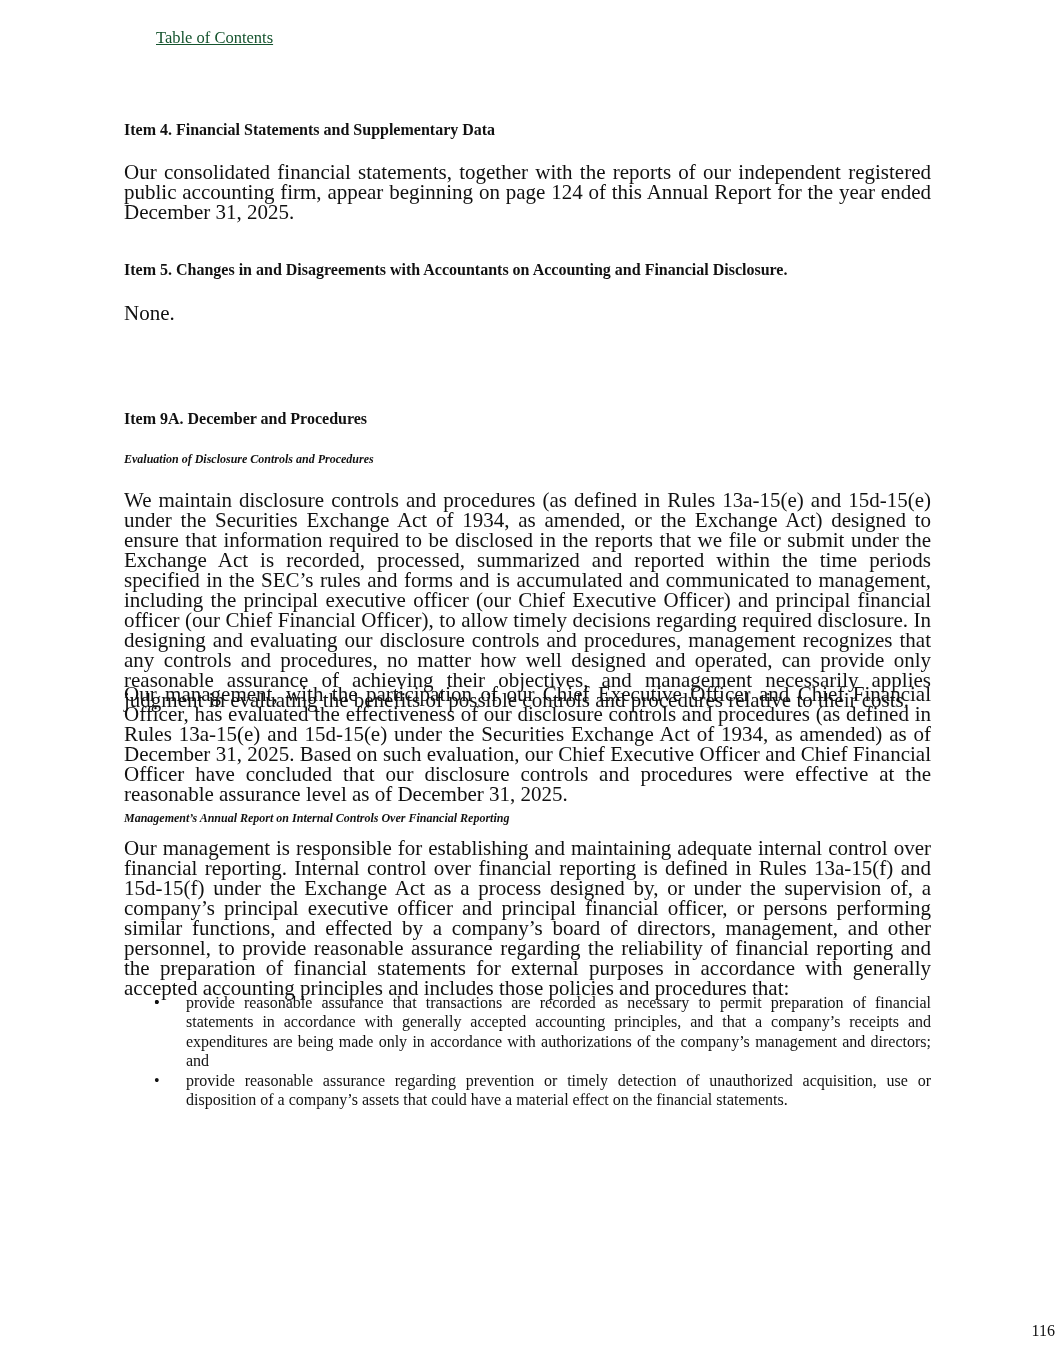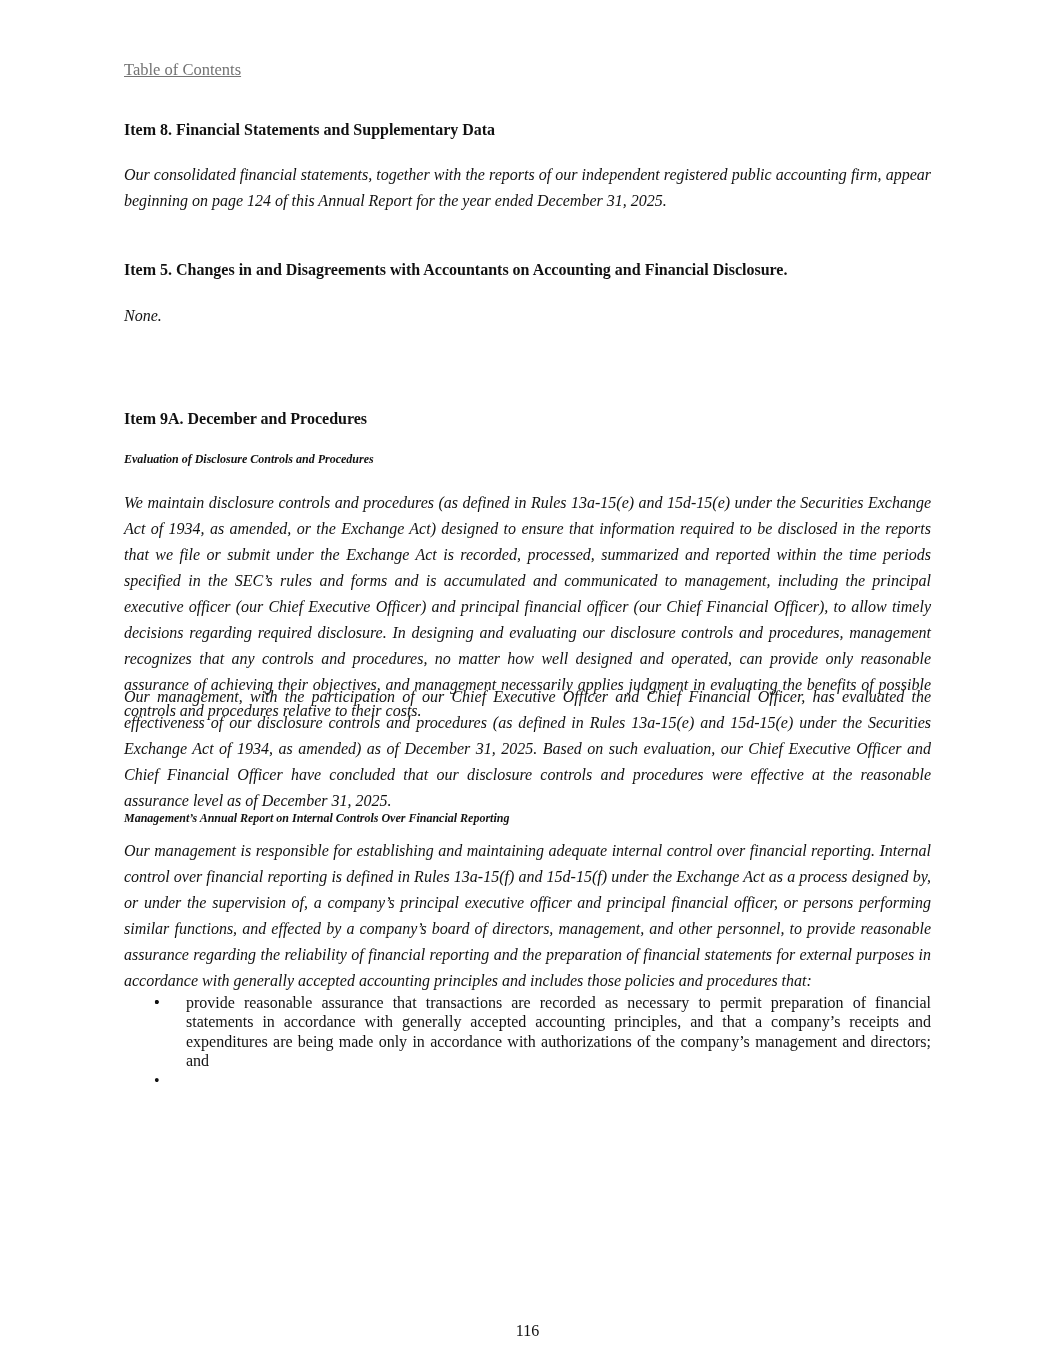--- a/index.html
+++ b/index.html
@@ -1,35 +1,35 @@
 <!DOCTYPE html>
 <html><head>
 <meta charset="utf-8">
 <style>
   html, body { margin: 0; padding: 0; background: #ffffff; }
   body { width: 1055px; height: 1365px; position: relative; overflow: hidden;
          font-family: "Liberation Serif", serif; color: #111; font-size: 16px; }
   .page { position: absolute; left: 124px; width: 807px; top: 0; }
   .abs { position: absolute; left: 0; width: 807px; }
-  .toc { color: #737373; text-decoration: underline; font-size: 16.5px; top: 60px; cursor: pointer; }
+  .toc { color: #14532d; text-decoration: underline; font-size: 16.5px; top: 28px; cursor: pointer; margin-left: 32px; }
   .heading { font-weight: bold; font-size: 16px; }
   .subheading { font-weight: bold; font-style: italic; font-size: 12px; }
-  .para { text-align: justify; line-height: 26px; font-size: 16px; font-style: italic; }
+  .para { text-align: justify; line-height: 20px; font-size: 21px; }
   .bullets { list-style: none; margin: 0; padding: 0; }
   .bullets li { position: relative; padding-left: 62px; text-align: justify; line-height: 19.4px; }
   .bullets li .dot { position: absolute; left: 30px; top: 0; }
-  .pagenum { position: absolute; top: 1322px; left: 0; width: 1055px; text-align: center; font-size: 16px; }
+  .pagenum { position: absolute; top: 1322px; left: 0; width: 1055px; text-align: right; font-size: 16px; }
 </style>
 </head>
 <body>
 
 <div class="page">
   <a class="abs toc">Table of Contents</a>
 
-  <div class="abs heading" style="top:121px;">Item 8. Financial Statements and Supplementary Data</div>
+  <div class="abs heading" style="top:121px;">Item 4. Financial Statements and Supplementary Data</div>
   <div class="abs para" style="top:162px;">Our consolidated financial statements, together with the reports of our independent registered public accounting firm, appear beginning on page 124 of this Annual Report for the year ended December 31, 2025.</div>
 
   <div class="abs heading" style="top:261px;">Item 5. Changes in and Disagreements with Accountants on Accounting and Financial Disclosure.</div>
   <div class="abs para" style="top:303px;">None.</div>
 
   <div class="abs heading" style="top:410px;">Item 9A. December and Procedures</div>
   <div class="abs subheading" style="top:452px;">Evaluation of Disclosure Controls and Procedures</div>
   <div class="abs para" style="top:490px;">We maintain disclosure controls and procedures (as defined in Rules 13a-15(e) and 15d-15(e) under the Securities Exchange Act of 1934, as amended, or the Exchange Act) designed to ensure that information required to be disclosed in the reports that we file or submit under the Exchange Act is recorded, processed, summarized and reported within the time periods specified in the SEC’s rules and forms and is accumulated and communicated to management, including the principal executive officer (our Chief Executive Officer) and principal financial officer (our Chief Financial Officer), to allow timely decisions regarding required disclosure. In designing and evaluating our disclosure controls and procedures, management recognizes that any controls and procedures, no matter how well designed and operated, can provide only reasonable assurance of achieving their objectives, and management necessarily applies judgment in evaluating the benefits of possible controls and procedures relative to their costs.</div>
   <div class="abs para" style="top:684px;">Our management, with the participation of our Chief Executive Officer and Chief Financial Officer, has evaluated the effectiveness of our disclosure controls and procedures (as defined in Rules 13a-15(e) and 15d-15(e) under the Securities Exchange Act of 1934, as amended) as of December 31, 2025. Based on such evaluation, our Chief Executive Officer and Chief Financial Officer have concluded that our disclosure controls and procedures were effective at the reasonable assurance level as of December 31, 2025.</div>
 
@@ -39,17 +39,18 @@
   <ul class="abs bullets" style="top:993px;">
     <li>
       <span class="dot">•</span>
     </li>
     <li>
       <span class="dot">•</span>
       <span>provide reasonable assurance that transactions are recorded as necessary to permit preparation of financial statements in accordance with generally accepted accounting principles, and that a company’s receipts and expenditures are being made only in accordance with authorizations of the company’s management and directors; and</span>
     </li>
     <li>
       <span class="dot">•</span>
+      <span>provide reasonable assurance regarding prevention or timely detection of unauthorized acquisition, use or disposition of a company’s assets that could have a material effect on the financial statements.</span>
     </li>
   </ul>
 </div>
 
 <div class="pagenum">116</div>
 
 </body></html>

